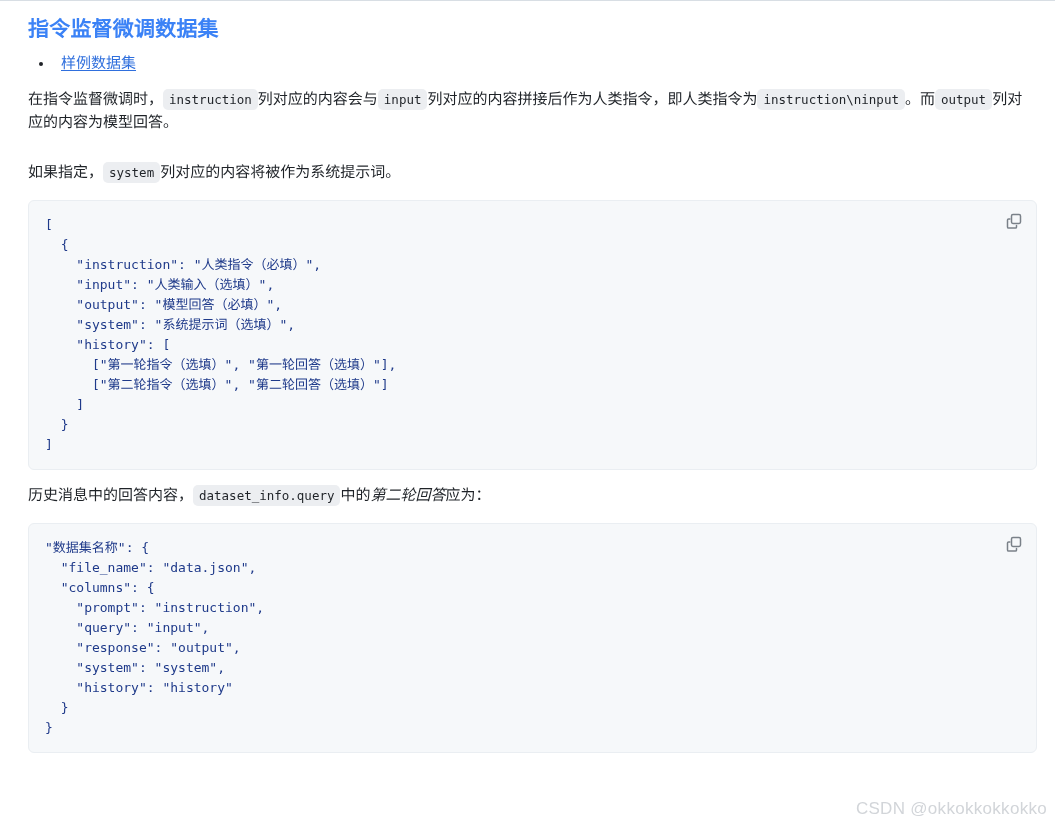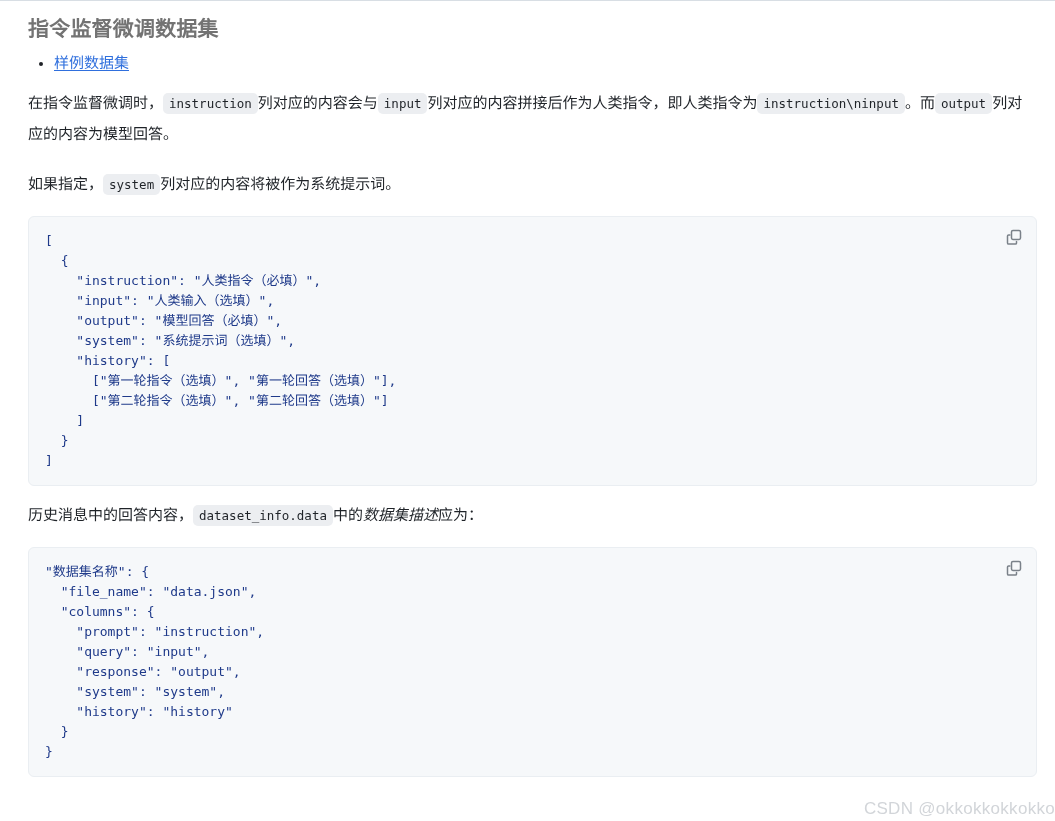--- a/index.html
+++ b/index.html
@@ -27,47 +27,48 @@
     padding: 0 18px 0 28px;
     box-sizing: border-box;
     width: 1055px;
   }
   h1.doc-title {
     font-size: 21px;
     line-height: 26px;
     font-weight: 700;
     margin: 16px 0 0 0;
     letter-spacing: 0.2px;
-    color: #737373;
+    color: #3b82f6;
   }
   ul.bullet-list {
     margin: 10px 0 0 0;
     padding-left: 26px;
     list-style: disc;
   }
   ul.bullet-list li {
     font-size: 15px;
     line-height: 22px;
     color: #1f2328;
   }
   ul.bullet-list li::marker { color: #1f2328; font-size: 13px; }
   a.doc-link {
     color: #2f6fdd;
     text-decoration: underline;
     text-underline-offset: 2px;
     font-size: 15px;
+    margin-left: 7px;
   }
   p.para {
     font-size: 15px;
-    line-height: 30px;
+    line-height: 22px;
     margin: 14px 0 0 0;
     color: #1f2328;
     word-break: break-word;
   }
-  p.para.tight { margin-top: 20px; }
+  p.para.tight { margin-top: 28px; }
   code.inline {
     font-family: "DejaVu Sans Mono", "Liberation Mono", monospace;
     font-size: 12.5px;
     background: #eceef1;
     border-radius: 5px;
     padding: 3px 6px 3px 6px;
     color: #1f2328;
     white-space: pre;
   }
   .bold-run { font-weight: 700; }
@@ -98,21 +99,21 @@
     right: 12px;
     width: 20px;
     height: 20px;
     cursor: pointer;
     opacity: 0.85;
   }
   .copy-btn svg { display: block; }
 
   .watermark {
     position: absolute;
-    right: 0;
+    right: 8px;
     bottom: 2px;
     font-size: 17px;
     color: #d2d5d9;
     font-family: "Liberation Sans", "DejaVu Sans", sans-serif;
     letter-spacing: 0.3px;
     user-select: none;
     white-space: nowrap;
   }
 </style>
 </head>
@@ -154,21 +155,21 @@
     "system": "系统提示词（选填）",
     "history": [
       ["第一轮指令（选填）", "第一轮回答（选填）"],
       ["第二轮指令（选填）", "第二轮回答（选填）"]
     ]
   }
 ]</pre>
   </div>
 
   <p class="para">
-    <span>历史消息中的回答内容，</span><code class="inline">dataset_info.data</code><span>中的</span><span class="italic-run">数据集描述</span><span>应为：</span>
+    <span>历史消息中的回答内容，</span><code class="inline">dataset_info.query</code><span>中的</span><span class="italic-run">第二轮回答</span><span>应为：</span>
   </p>
 
   <div class="codeblock">
     <span class="copy-btn">
       <svg width="20" height="20" viewBox="0 0 20 20" fill="none" aria-hidden="true">
         <rect x="7.5" y="3.5" width="9" height="9" rx="1.4" stroke="#656d76" stroke-width="1.5"></rect>
         <path d="M12.5 14.6v1.3a1.1 1.1 0 0 1-1.1 1.1H4.6a1.1 1.1 0 0 1-1.1-1.1V9.1A1.1 1.1 0 0 1 4.6 8h1.3" stroke="#656d76" stroke-width="1.5" stroke-linecap="round" stroke-linejoin="round"></path>
       </svg>
     </span>
     <pre>"数据集名称": {

